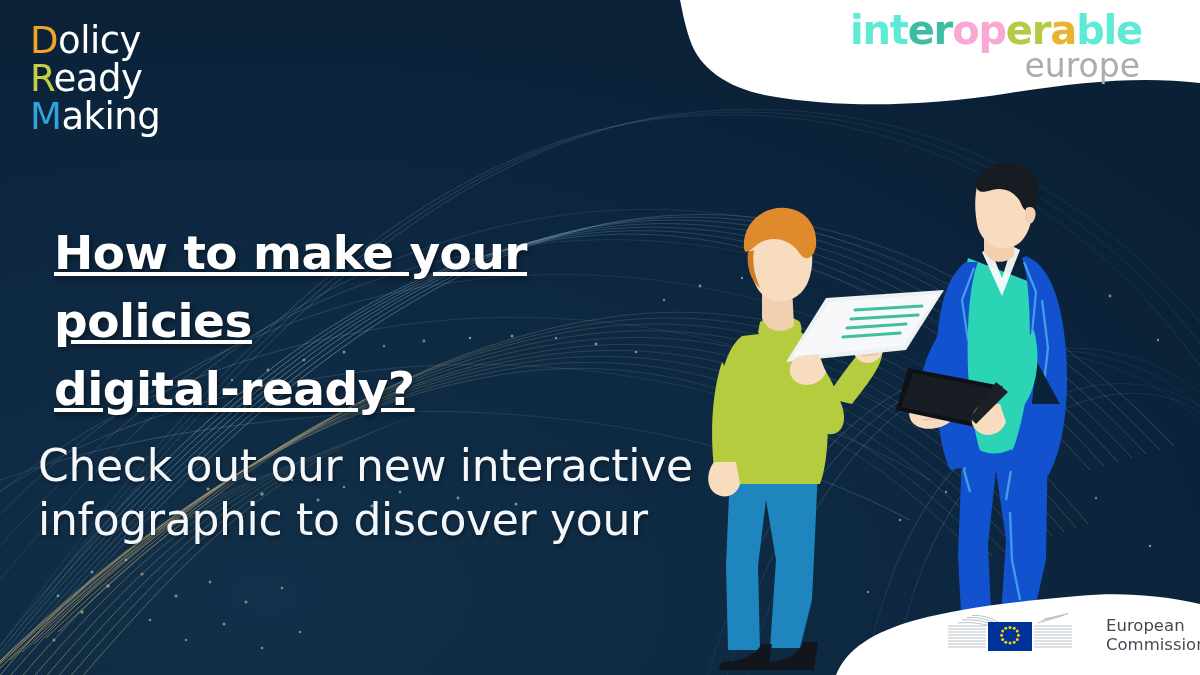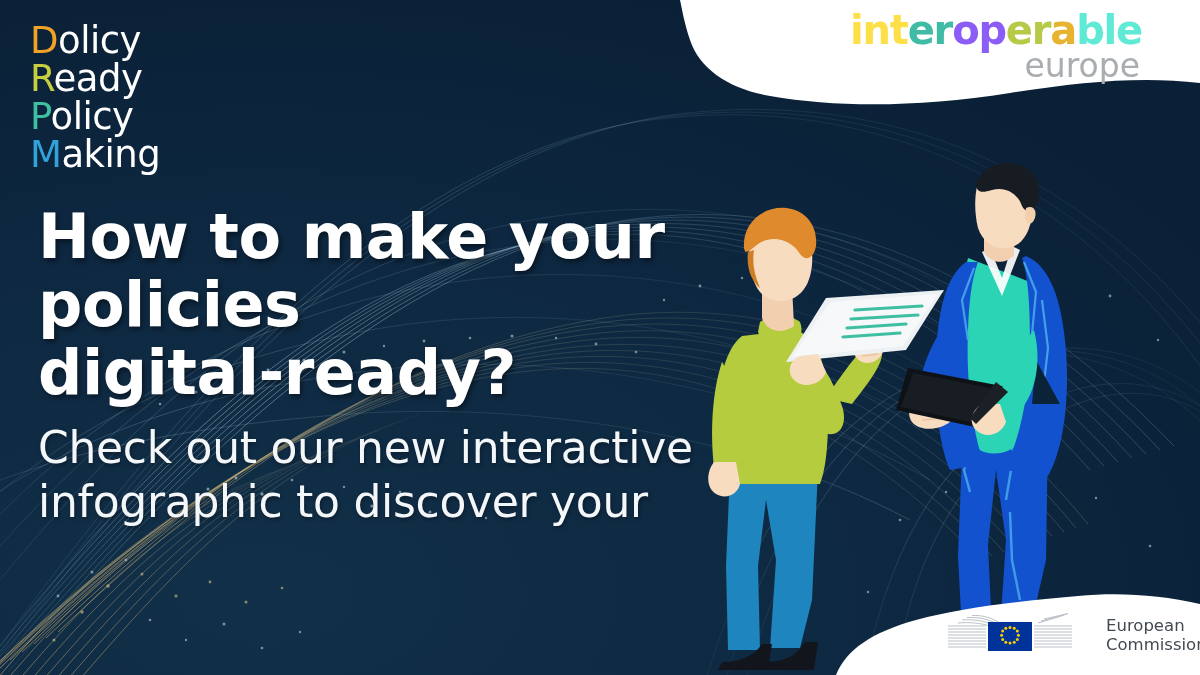--- a/index.html
+++ b/index.html
@@ -52,26 +52,27 @@
   #copy-block {
     position: absolute;
     left: 38px;
     top: 203px;
     width: 700px;
     z-index: 40;
   }
   #headline {
     font-family: "DejaVu Sans", sans-serif;
     font-weight: bold;
-    font-size: 62px;
+    font-size: 47px;
     line-height: 68px;
     color: #ffffff;
     letter-spacing: -0.5px;
     text-shadow: 2px 3px 5px rgba(0,0,0,0.45);
-    margin: 0;
+    margin: 16px;
+    text-decoration: underline;
   }
   #subline {
     font-family: "DejaVu Sans", sans-serif;
     font-weight: 400;
     font-size: 44px;
     line-height: 54px;
     color: #f4f7f9;
     letter-spacing: -0.3px;
     text-shadow: 1px 2px 4px rgba(0,0,0,0.4);
     margin: 14px 0 0 0;
@@ -383,41 +384,38 @@
   </svg>
 
   <div id="drpm-logo">
     <div class="drpm-line">
       <span class="drpm-initial i-d">D</span><span>olicy</span>
     </div>
     <div class="drpm-line">
       <span class="drpm-initial i-r">R</span><span>eady</span>
     </div>
     <div class="drpm-line">
-      <span class="drpm-initial i-p">P</span><span>olicy</span>
-    </div>
-    <div class="drpm-line">
       <span class="drpm-initial i-m">M</span><span>aking</span>
     </div>
   </div>
 
   <div id="copy-block">
     <div id="headline">
       <div>How to make your policies</div>
       <div>digital-ready?</div>
     </div>
     <div id="subline">
       <div>Check out our new interactive</div>
       <div>infographic to discover your</div>
     </div>
   </div>
 
   <div id="io-logo">
     <div id="io-word">
-      <span style="color:#fde047">int</span><span style="color:#3fbba6">er</span><span style="color:#8b5cf6">op</span><span style="color:#b7ca47">er</span><span style="color:#e8b430">a</span><span style="color:#5eead4">ble</span>
+      <span style="color:#5eead4">int</span><span style="color:#3fbba6">er</span><span style="color:#f9a8d4">op</span><span style="color:#b7ca47">er</span><span style="color:#e8b430">a</span><span style="color:#5eead4">ble</span>
     </div>
     <div id="io-europe">europe</div>
   </div>
 
   <div id="ec-logo">
     <svg width="150" height="46" viewBox="0 0 150 46">
 
       <g stroke="#b9c0c7" stroke-width="1" fill="none">
         <path d="M2,14 L40,14"></path>
           <path d="M2,17 L40,17"></path>

